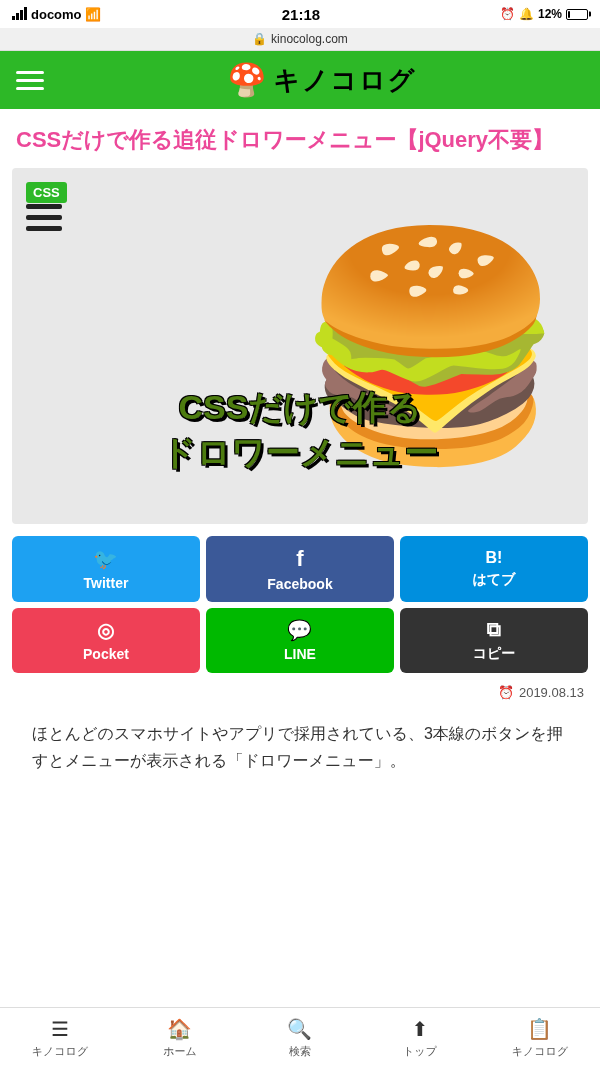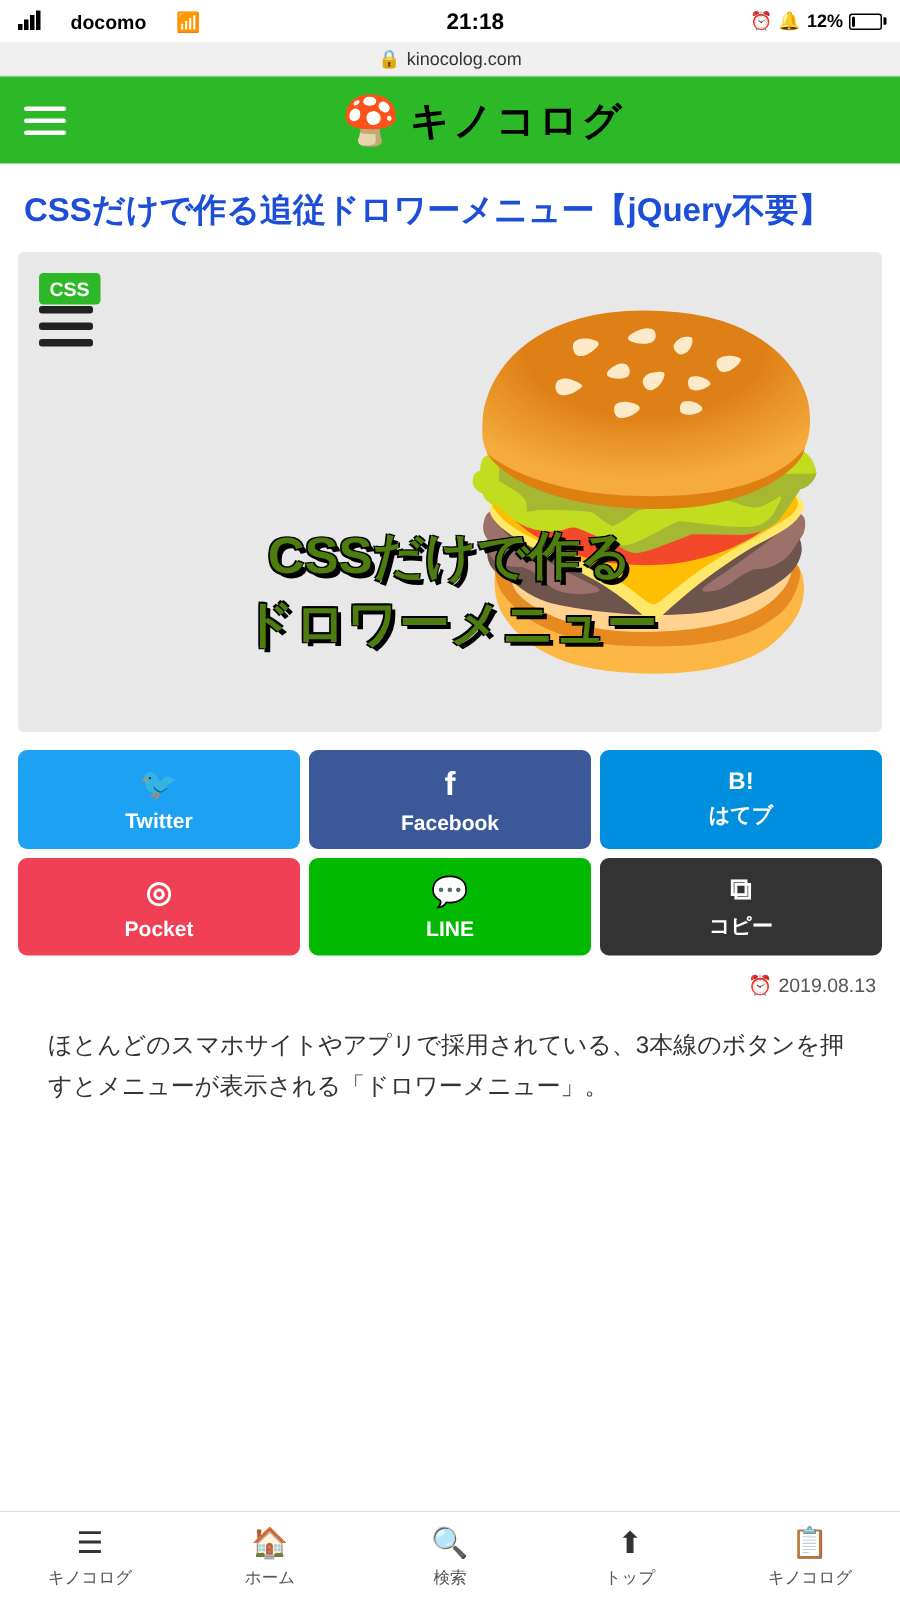--- a/index.html
+++ b/index.html
@@ -15,21 +15,21 @@
     .status-bar {
       background: #fff;
       display: flex;
       justify-content: space-between;
       align-items: center;
       padding: 6px 12px;
       font-size: 13px;
       font-weight: 600;
       height: 28px;
     }
-    .status-left { display: flex; align-items: flex-start; gap: 20px; }
+    .status-left { display: flex; align-items: flex-start; gap: 4px; }
     .status-center { font-size: 15px; font-weight: 600; }
     .status-right { display: flex; align-items: center; gap: 4px; font-size: 12px; }
     .signal-bars { display: flex; align-items: flex-end; gap: 1px; }
     .signal-bars span { background: #000; display: block; width: 3px; }
     .battery {
       border: 1.5px solid #000;
       border-radius: 2px;
       width: 22px;
       height: 11px;
       display: flex;
@@ -106,31 +106,31 @@
       font-weight: 900;
       letter-spacing: 2px;
     }
 
     
     .article-title {
       padding: 16px 16px 12px;
       font-size: 22px;
       font-weight: 700;
       line-height: 1.4;
-      color: #1d4ed8;
+      color: #ec4899;
     }
 
     
     .hero-image-container {
       margin: 0 12px 12px;
       background: #e8e8e8;
       border-radius: 4px;
       overflow: hidden;
       position: relative;
-      height: 320px;
+      height: 356px;
     }
     .css-badge {
       position: absolute;
       top: 14px;
       left: 14px;
       background: #2db827;
       color: #fff;
       font-size: 13px;
       font-weight: 700;
       padding: 3px 7px;

